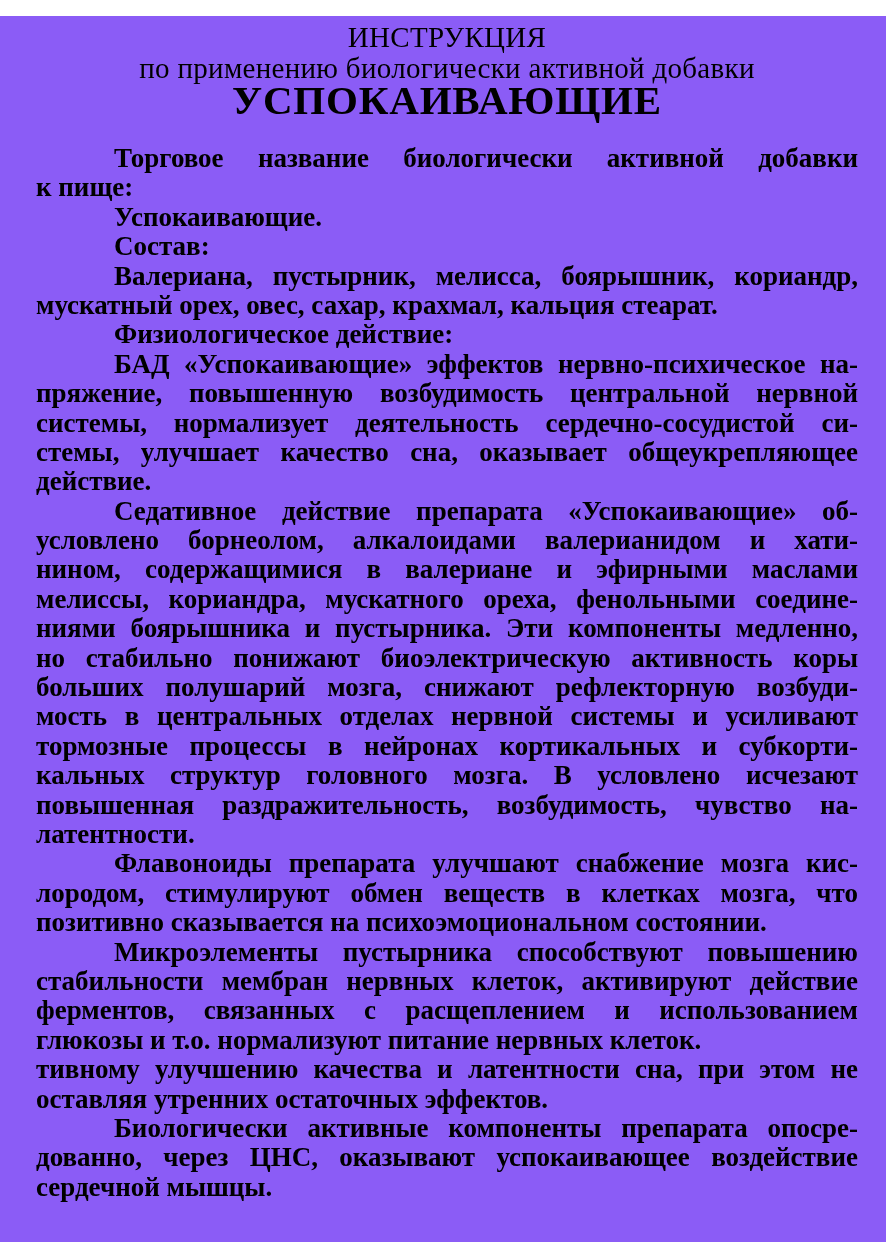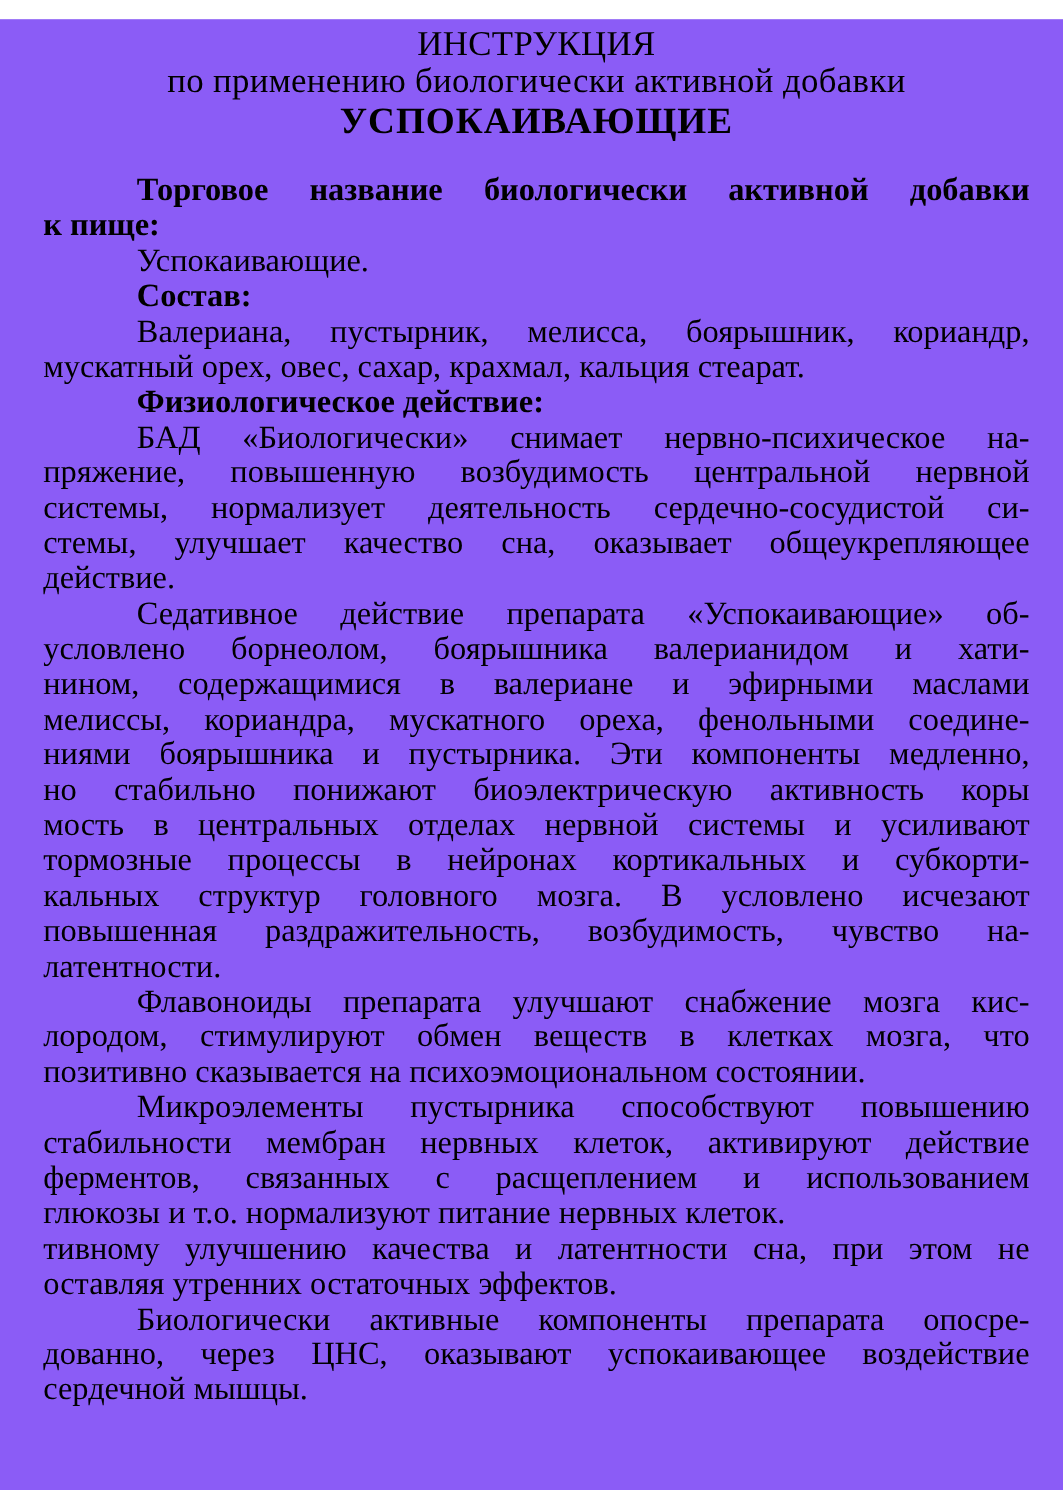--- a/index.html
+++ b/index.html
@@ -20,32 +20,33 @@
     margin-top: 16px;
   }
   .doc-title {
     text-align: center;
     font-size: 29px;
     line-height: 31px;
     letter-spacing: 0.3px;
   }
   .doc-title .t3 {
     font-weight: bold;
-    font-size: 31px;
+    font-size: 41px;
     line-height: 33px;
     letter-spacing: 0.8px;
   }
   .bodytext {
     margin-top: 27px;
     font-size: 27px;
     line-height: 29.4px;
   }
   .line {
     height: 29.4px;
     white-space: nowrap;
+    font-weight: bold;
   }
   .line.justify {
     white-space: normal;
     text-align: justify;
     text-align-last: justify;
     text-justify: inter-word;
   }
   .line.bold { font-weight: bold; }
   .line.indent { padding-left: 78px; }
   .line.clipped {
@@ -66,31 +67,32 @@
     <div class="t3">УСПОКАИВАЮЩИЕ</div>
   </div>
   <div class="bodytext">
       <div class="line bold indent justify">Торговое название биологически активной добавки</div>
       <div class="line bold">к пище:</div>
       <div class="line indent">Успокаивающие.</div>
       <div class="line bold indent">Состав:</div>
       <div class="line indent justify">Валериана, пустырник, мелисса, боярышник, кориандр,</div>
       <div class="line">мускатный орех, овес, сахар, крахмал, кальция стеарат.</div>
       <div class="line bold indent">Физиологическое действие:</div>
-      <div class="line indent justify">БАД «Биологически» снимает нервно-психическое на-</div>
+      <div class="line indent justify">БАД «Успокаивающие» эффектов нервно-психическое на-</div>
       <div class="line justify">пряжение, повышенную возбудимость центральной нервной</div>
       <div class="line justify">системы, нормализует деятельность сердечно-сосудистой си-</div>
       <div class="line justify">стемы, улучшает качество сна, оказывает общеукрепляющее</div>
       <div class="line">действие.</div>
       <div class="line indent justify">Седативное действие препарата «Успокаивающие» об-</div>
-      <div class="line justify">условлено борнеолом, боярышника валерианидом и хати-</div>
+      <div class="line justify">условлено борнеолом, алкалоидами валерианидом и хати-</div>
       <div class="line justify">нином, содержащимися в валериане и эфирными маслами</div>
       <div class="line justify">мелиссы, кориандра, мускатного ореха, фенольными соедине-</div>
       <div class="line justify">ниями боярышника и пустырника. Эти компоненты медленно,</div>
       <div class="line justify">но стабильно понижают биоэлектрическую активность коры</div>
+      <div class="line justify">больших полушарий мозга, снижают рефлекторную возбуди-</div>
       <div class="line justify">мость в центральных отделах нервной системы и усиливают</div>
       <div class="line justify">тормозные процессы в нейронах кортикальных и субкорти-</div>
       <div class="line justify">кальных структур головного мозга. В условлено исчезают</div>
       <div class="line justify">повышенная раздражительность, возбудимость, чувство на-</div>
       <div class="line">латентности.</div>
       <div class="line indent justify">Флавоноиды препарата улучшают снабжение мозга кис-</div>
       <div class="line justify">лородом, стимулируют обмен веществ в клетках мозга, что</div>
       <div class="line">позитивно сказывается на психоэмоциональном состоянии.</div>
       <div class="line indent justify">Микроэлементы пустырника способствуют повышению</div>
       <div class="line justify">стабильности мембран нервных клеток, активируют действие</div>

